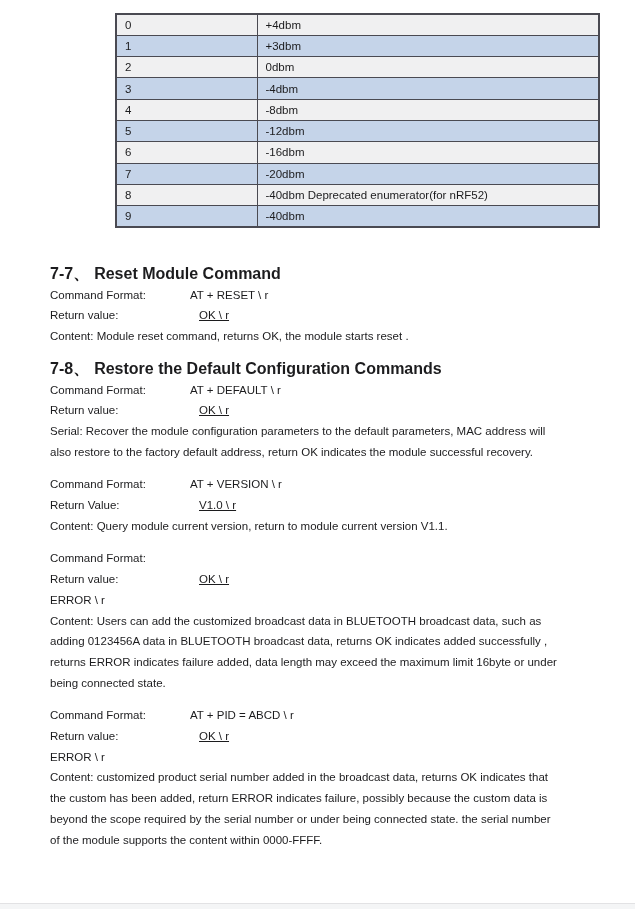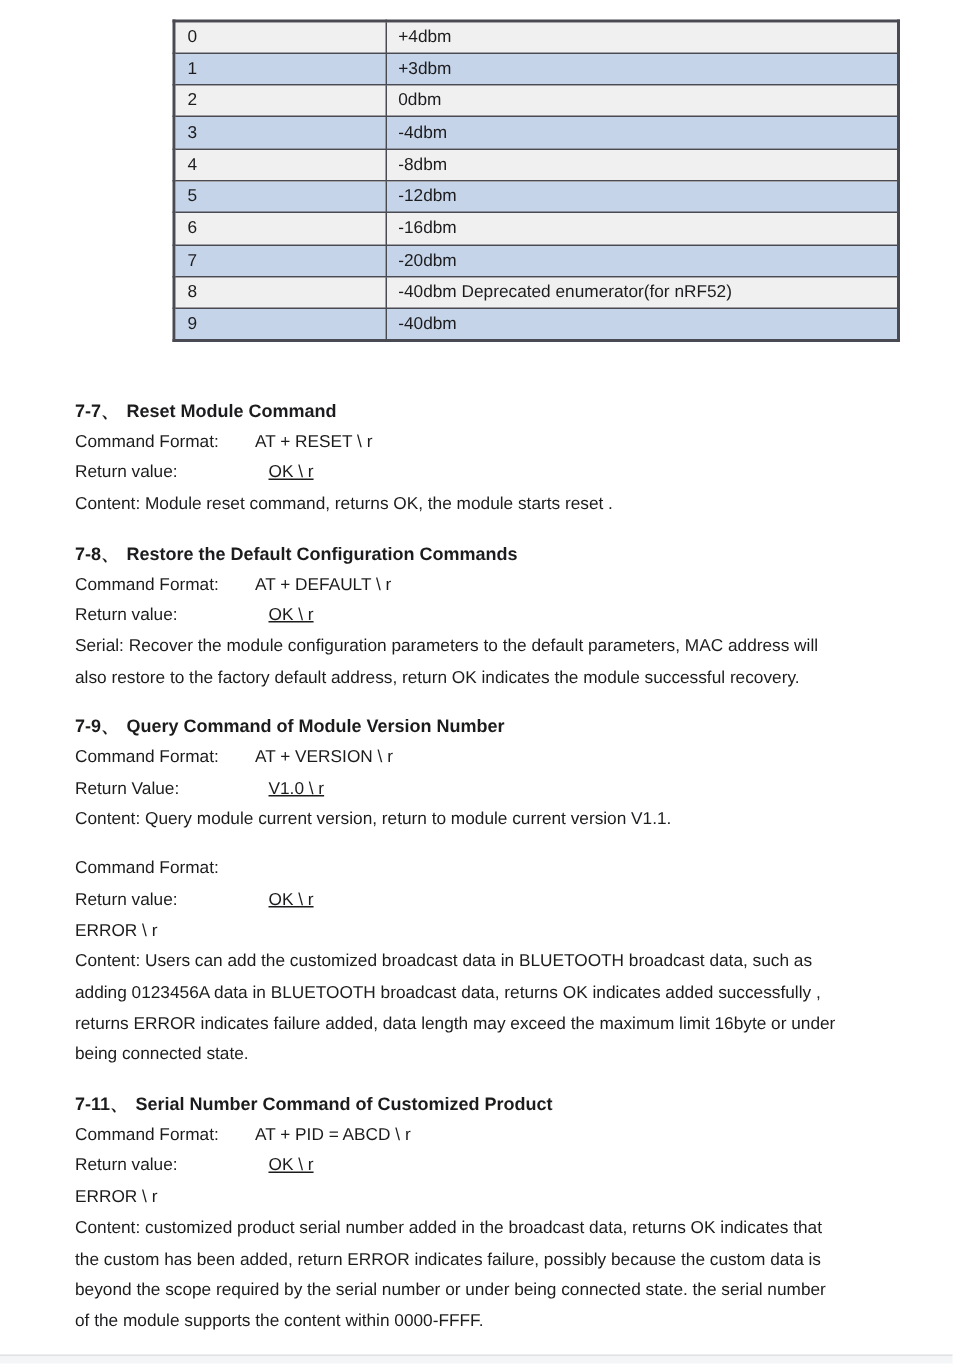--- a/index.html
+++ b/index.html
@@ -49,26 +49,26 @@
     position: absolute;
     left: 50px;
     top: 264px;
     width: 512px;
     font-size: 11.5px;
     line-height: 20.7px;
   }
   .section { margin-bottom: 12px; }
   .sec-heading {
     font-weight: bold;
-    font-size: 12px;
+    font-size: 16px;
     margin: 0;
     line-height: 20.7px;
   }
   .sec-num { margin-right: 5px; }
-  .kv-row { display: flex; }
+  .kv-row { display: flex; gap: 20px; }
   .kv-label { flex: 0 0 120px; width: 120px; }
   .kv-row + .kv-row .kv-value { padding-left: 9px; text-decoration: underline; }
   .error-line, .content { margin: 0; }
 
   .page-edge {
     position: absolute;
     left: 0;
     top: 903px;
     width: 635px;
     height: 6px;
@@ -152,21 +152,20 @@
         <span class="kv-value">AT + DEFAULT \ r</span>
       </div>
       <div class="kv-row">
         <span class="kv-label">Return value:</span>
         <span class="kv-value">OK \ r</span>
       </div>
       <p class="content">Serial: Recover the module configuration parameters to the default parameters, MAC address will also restore to the factory default address, return OK indicates the module successful recovery.</p>
     </div>
 
     <div class="section">
-      <h2 class="sec-heading"><span class="sec-num">7-9、</span><span>Query Command of Module Version Number</span></h2>
       <div class="kv-row">
         <span class="kv-label">Command Format:</span>
         <span class="kv-value">AT + VERSION \ r</span>
       </div>
       <div class="kv-row">
         <span class="kv-label">Return Value:</span>
         <span class="kv-value">V1.0 \ r</span>
       </div>
       <p class="content">Content: Query module current version, return to module current version V1.1.</p>
     </div>
@@ -177,21 +176,20 @@
       </div>
       <div class="kv-row">
         <span class="kv-label">Return value:</span>
         <span class="kv-value">OK \ r</span>
       </div>
       <p class="error-line">ERROR \ r</p>
       <p class="content">Content: Users can add the customized broadcast data in BLUETOOTH broadcast data, such as adding 0123456A data in BLUETOOTH broadcast data, returns OK indicates added successfully , returns ERROR indicates failure added, data length may exceed the maximum limit 16byte or under being connected state.</p>
     </div>
 
     <div class="section">
-      <h2 class="sec-heading"><span class="sec-num">7-11、</span><span>Serial Number Command of Customized Product</span></h2>
       <div class="kv-row">
         <span class="kv-label">Command Format:</span>
         <span class="kv-value">AT + PID = ABCD \ r</span>
       </div>
       <div class="kv-row">
         <span class="kv-label">Return value:</span>
         <span class="kv-value">OK \ r</span>
       </div>
       <p class="error-line">ERROR \ r</p>
       <p class="content">Content: customized product serial number added in the broadcast data, returns OK indicates that the custom has been added, return ERROR indicates failure, possibly because the custom data is beyond the scope required by the serial number or under being connected state. the serial number of the module supports the content within 0000-FFFF.</p>

